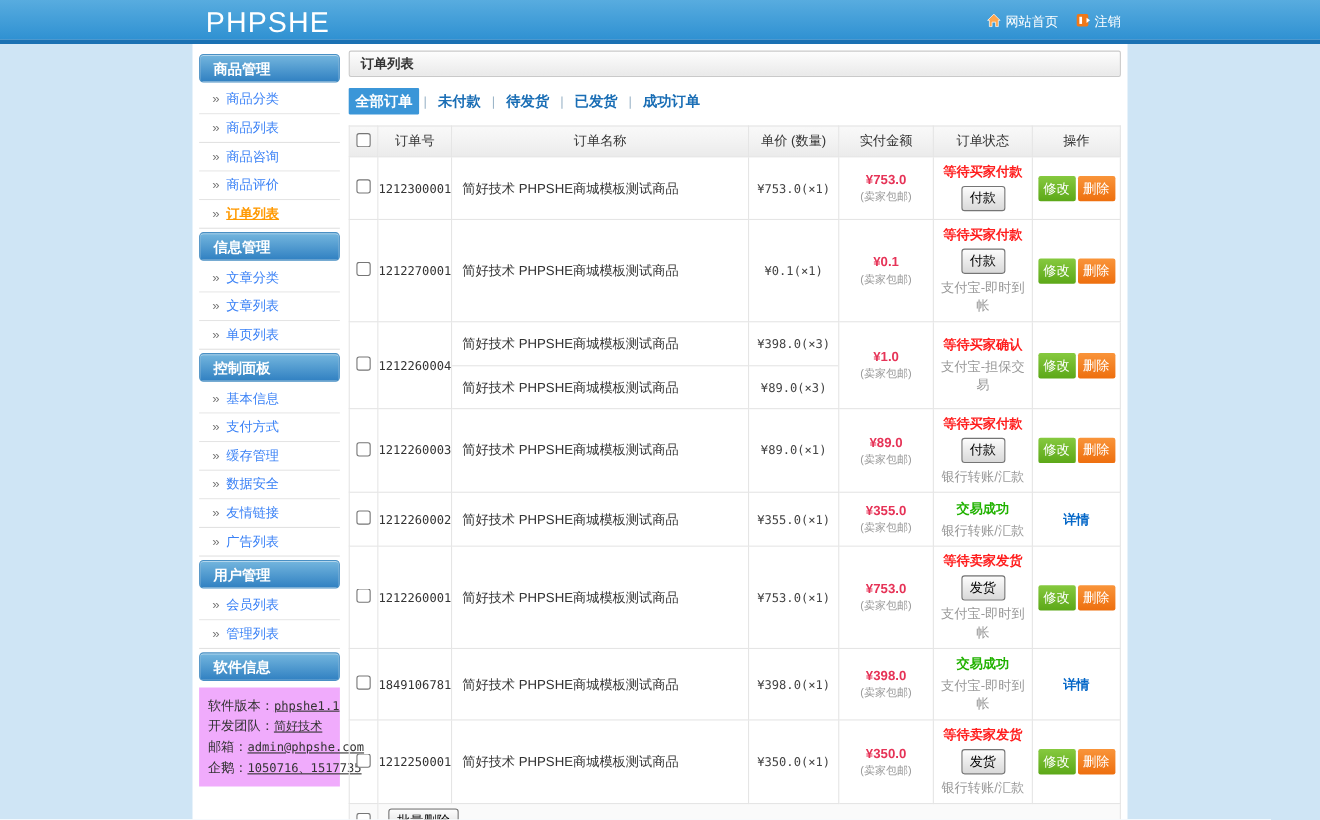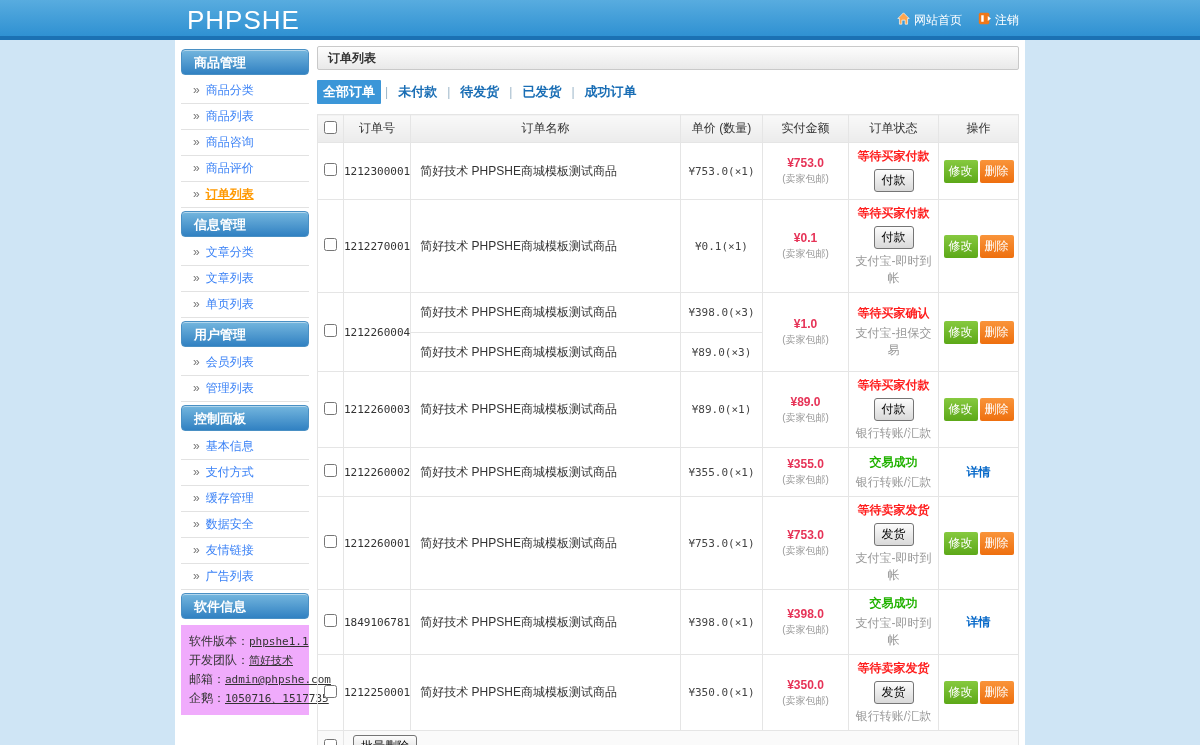--- a/index.html
+++ b/index.html
@@ -139,50 +139,50 @@
   </li>
               <li class="side-item">
     <span class="chev">»</span><span class="side-label">文章列表</span>
   </li>
               <li class="side-item">
     <span class="chev">»</span><span class="side-label">单页列表</span>
   </li>
             </ul>
   </div>
           <div class="side-sec">
+    <div class="side-sec-header">控制面板</div>
+    <ul class="side-items">
+              <li class="side-item">
+    <span class="chev">»</span><span class="side-label">基本信息</span>
+  </li>
+              <li class="side-item">
+    <span class="chev">»</span><span class="side-label">支付方式</span>
+  </li>
+              <li class="side-item">
+    <span class="chev">»</span><span class="side-label">缓存管理</span>
+  </li>
+              <li class="side-item">
+    <span class="chev">»</span><span class="side-label">数据安全</span>
+  </li>
+              <li class="side-item">
+    <span class="chev">»</span><span class="side-label">友情链接</span>
+  </li>
+              <li class="side-item">
+    <span class="chev">»</span><span class="side-label">广告列表</span>
+  </li>
+            </ul>
+  </div>
+          <div class="side-sec">
     <div class="side-sec-header">用户管理</div>
     <ul class="side-items">
               <li class="side-item">
     <span class="chev">»</span><span class="side-label">会员列表</span>
   </li>
               <li class="side-item">
     <span class="chev">»</span><span class="side-label">管理列表</span>
-  </li>
-            </ul>
-  </div>
-          <div class="side-sec">
-    <div class="side-sec-header">控制面板</div>
-    <ul class="side-items">
-              <li class="side-item">
-    <span class="chev">»</span><span class="side-label">基本信息</span>
-  </li>
-              <li class="side-item">
-    <span class="chev">»</span><span class="side-label">支付方式</span>
-  </li>
-              <li class="side-item">
-    <span class="chev">»</span><span class="side-label">缓存管理</span>
-  </li>
-              <li class="side-item">
-    <span class="chev">»</span><span class="side-label">数据安全</span>
-  </li>
-              <li class="side-item">
-    <span class="chev">»</span><span class="side-label">友情链接</span>
-  </li>
-              <li class="side-item">
-    <span class="chev">»</span><span class="side-label">广告列表</span>
   </li>
             </ul>
   </div>
           <div class="side-sec">
     <div class="side-sec-header">软件信息</div>
     <ul class="side-items"></ul>
   </div>
         </div>
       <div class="soft-info" id="soft-info">
           <div class="line">

